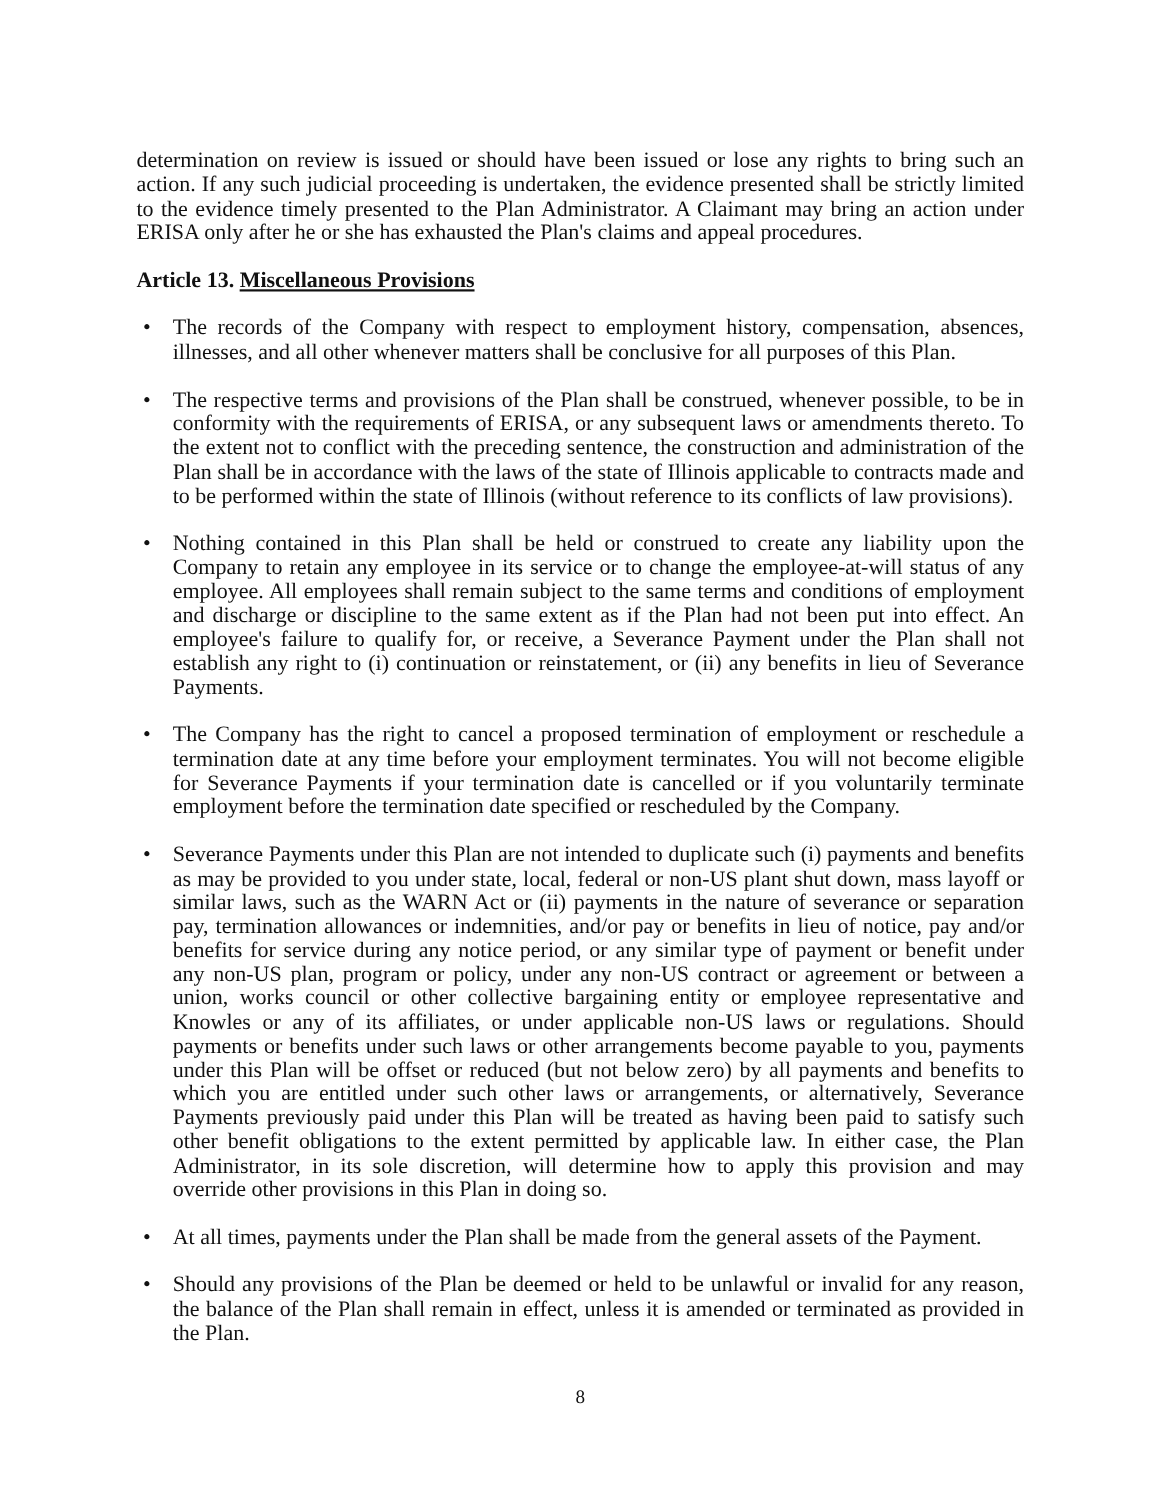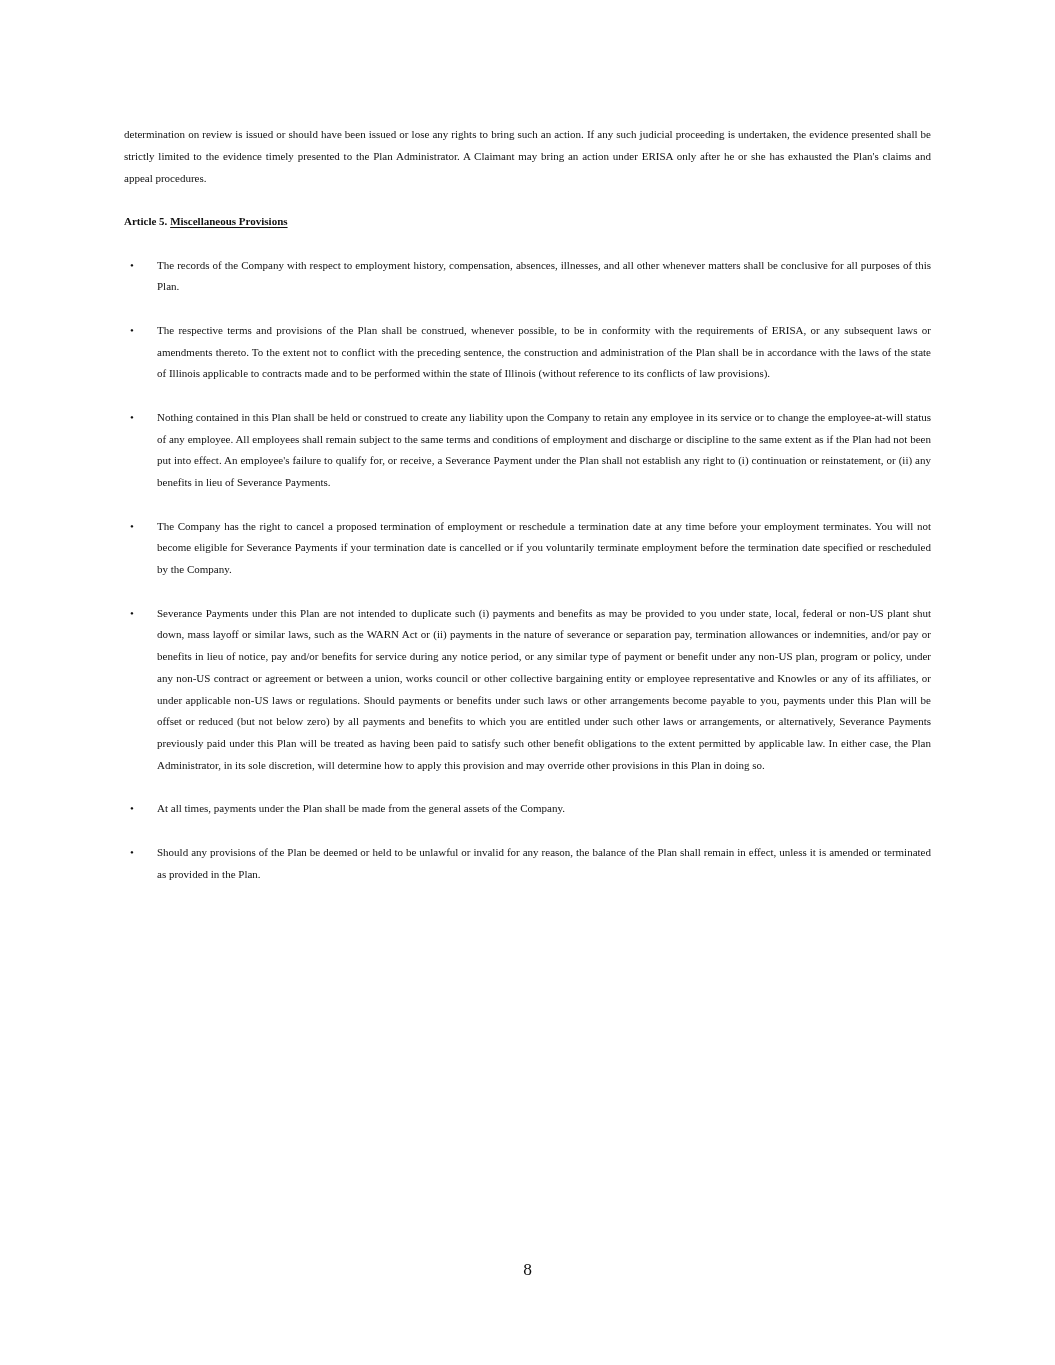--- a/index.html
+++ b/index.html
@@ -11,23 +11,23 @@
       width: 1055px;
       height: 1365px;
       position: relative;
       overflow: hidden;
       font-family: "Liberation Serif", "DejaVu Serif", serif;
       color: #111111;
     }
     .page {
       position: absolute;
       left: 124px;
-      top: 124px;
+      top: 136px;
       width: 807px;
-      font-size: 11px;
+      font-size: 20px;
       line-height: 21.75px;
     }
     p {
       margin: 0;
       text-align: justify;
     }
     .intro {
       margin-bottom: 21.75px;
     }
     .heading {
@@ -67,21 +67,21 @@
       line-height: 21.75px;
     }
   </style>
 </head>
 <body>
 
 <div class="page">
   <p class="intro">determination on review is issued or should have been issued or lose any rights to bring such an action. If any such judicial proceeding is undertaken, the evidence presented shall be strictly limited to the evidence timely presented to the Plan Administrator. A Claimant may bring an action under ERISA only after he or she has exhausted the Plan's claims and appeal procedures.</p>
 
   <p class="heading">
-    <span>Article 5.</span>
+    <span>Article 13.</span>
     <span class="title">Miscellaneous Provisions</span>
   </p>
 
   <ul class="provisions">
     <li>
       <span class="bullet">•</span>
       <p>The records of the Company with respect to employment history, compensation, absences, illnesses, and all other whenever matters shall be conclusive for all purposes of this Plan.</p>
     </li>
     <li>
       <span class="bullet">•</span>
@@ -94,21 +94,21 @@
     <li>
       <span class="bullet">•</span>
       <p>The Company has the right to cancel a proposed termination of employment or reschedule a termination date at any time before your employment terminates. You will not become eligible for Severance Payments if your termination date is cancelled or if you voluntarily terminate employment before the termination date specified or rescheduled by the Company.</p>
     </li>
     <li>
       <span class="bullet">•</span>
       <p>Severance Payments under this Plan are not intended to duplicate such (i) payments and benefits as may be provided to you under state, local, federal or non-US plant shut down, mass layoff or similar laws, such as the WARN Act or (ii) payments in the nature of severance or separation pay, termination allowances or indemnities, and/or pay or benefits in lieu of notice, pay and/or benefits for service during any notice period, or any similar type of payment or benefit under any non-US plan, program or policy, under any non-US contract or agreement or between a union, works council or other collective bargaining entity or employee representative and Knowles or any of its affiliates, or under applicable non-US laws or regulations. Should payments or benefits under such laws or other arrangements become payable to you, payments under this Plan will be offset or reduced (but not below zero) by all payments and benefits to which you are entitled under such other laws or arrangements, or alternatively, Severance Payments previously paid under this Plan will be treated as having been paid to satisfy such other benefit obligations to the extent permitted by applicable law. In either case, the Plan Administrator, in its sole discretion, will determine how to apply this provision and may override other provisions in this Plan in doing so.</p>
     </li>
     <li>
       <span class="bullet">•</span>
-      <p>At all times, payments under the Plan shall be made from the general assets of the Company.</p>
+      <p>At all times, payments under the Plan shall be made from the general assets of the Payment.</p>
     </li>
     <li>
       <span class="bullet">•</span>
       <p>Should any provisions of the Plan be deemed or held to be unlawful or invalid for any reason, the balance of the Plan shall remain in effect, unless it is amended or terminated as provided in the Plan.</p>
     </li>
   </ul>
 </div>
 
 <div class="page-number">8</div>
 

